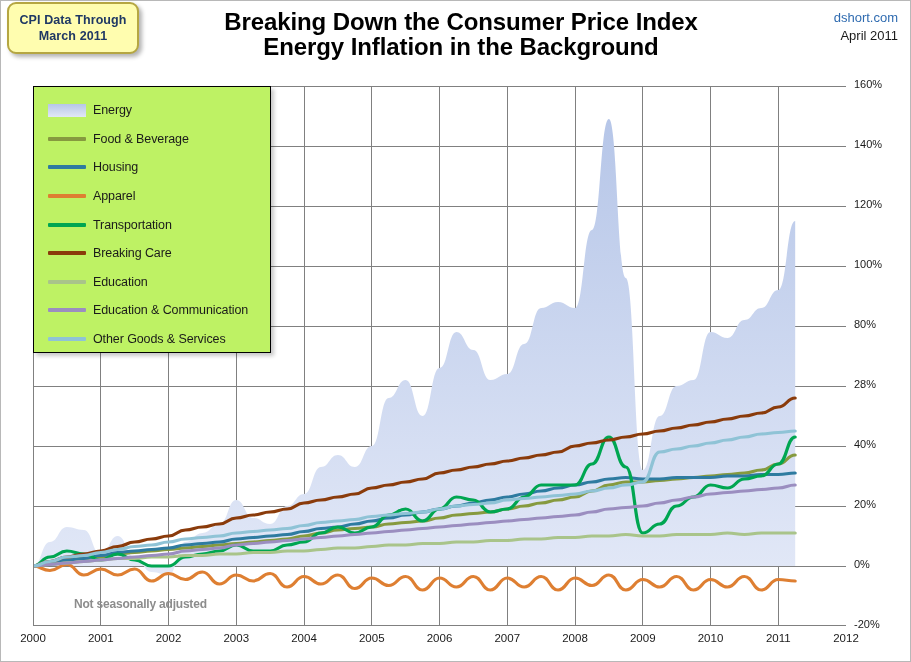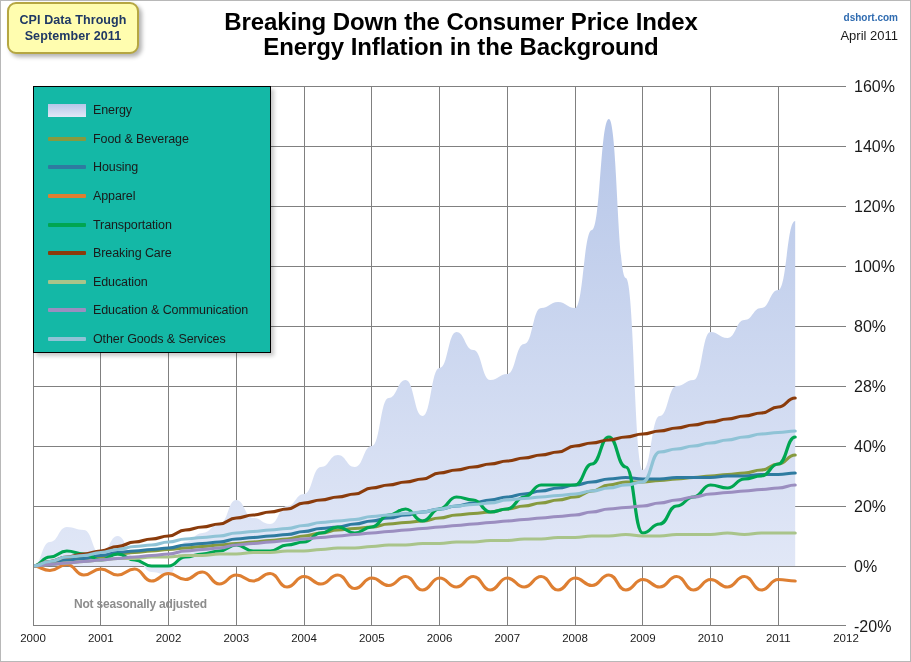--- a/index.html
+++ b/index.html
@@ -10,52 +10,52 @@
   #callout{position:absolute;left:6px;top:1px;width:128px;height:48px;
     background:#FFFDAF;border:2px solid #B5A642;border-radius:9px;
     box-shadow:3px 3px 4px rgba(0,0,0,.30);
     display:flex;flex-direction:column;align-items:center;justify-content:center;
     color:#1F3864;font-weight:bold;font-size:12.5px;line-height:16px;letter-spacing:.1px;}
 
   
   #title{position:absolute;left:210px;top:8px;width:500px;text-align:center;
     font-size:24px;font-weight:bold;color:#000;line-height:25px;letter-spacing:-.1px;}
   #credit{position:absolute;right:12px;top:8px;text-align:right;line-height:18px;}
-  #credit .site{color:#2F6BB0;font-weight:bold;font-size:10px;margin-left:8px;}
+  #credit .site{color:#2F6BB0;font-weight:normal;font-size:13px;margin-left:8px;}
   #credit .dt{color:#1a1a1a;font-size:13px;}
 
   
   #plot{position:absolute;left:32px;top:85px;width:813px;height:540px;}
   #plot svg{display:block;}
 
   
-  .ylab{position:absolute;font-size:16px;color:#1a1a1a;text-align:left;left:853px;width:55px;}
+  .ylab{position:absolute;font-size:11px;color:#1a1a1a;text-align:left;left:853px;width:55px;}
   .xlab{position:absolute;font-size:11.5px;color:#1a1a1a;text-align:center;width:60px;top:631px;}
 
   #note{position:absolute;left:41px;top:596px;font-size:12px;font-weight:bold;
     color:#8C8C8C;letter-spacing:-.2px;padding-left:32px;}
 
   
   #legend{position:absolute;left:32px;top:85px;width:238px;height:267px;
-    background:#14b8a6;border:1.5px solid #000;box-shadow:3px 3px 4px rgba(0,0,0,.22);
+    background:#bef264;border:1.5px solid #000;box-shadow:3px 3px 4px rgba(0,0,0,.22);
     box-sizing:border-box;padding:9px 0 0 0;text-align:right;}
   .lgrow{height:28.6px;display:flex;align-items:center;padding-left:14px;}
   .swatch{width:38px;height:4px;border-radius:1px;margin-right:7px;flex:0 0 auto;}
   .swatch.area{height:13px;border-radius:0;
     background:linear-gradient(to bottom,#b6c6e8,#e2e8f7);}
   .lglabel{font-size:12.5px;color:#1a1a1a;white-space:nowrap;letter-spacing:-.1px;}
 </style>
 </head>
 <body>
 
 <div id="root">
 
   <div id="callout">
     <span>CPI Data Through</span>
-    <span>September 2011</span>
+    <span>March 2011</span>
   </div>
 
   <div id="title">
     <div>Breaking Down the Consumer Price Index</div>
     <div>Energy Inflation in the Background</div>
   </div>
 
   <div id="credit">
     <div class="site">dshort.com</div>
     <div class="dt">April 2011</div>

